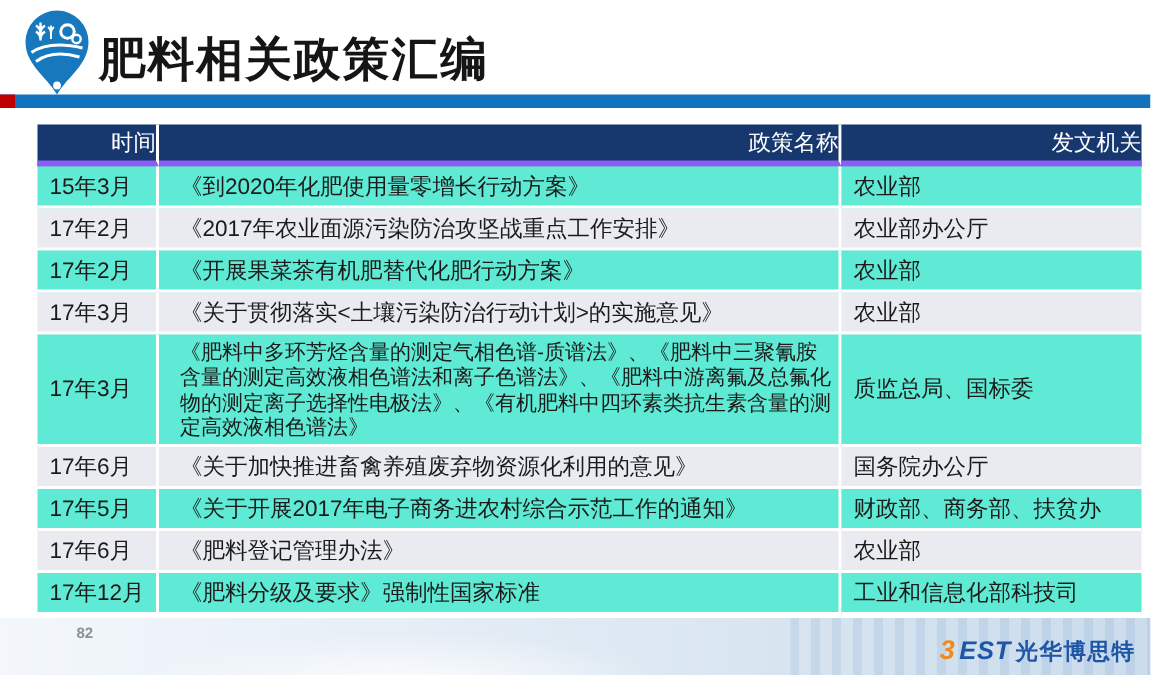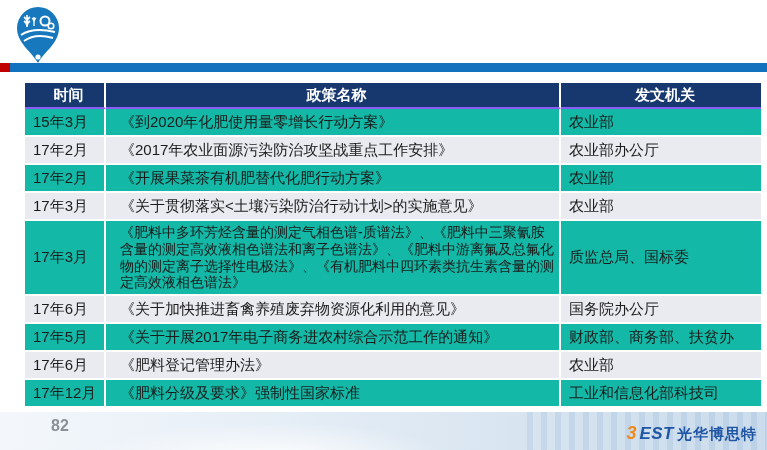--- a/index.html
+++ b/index.html
@@ -18,53 +18,53 @@
   .divider-red{position:absolute;left:0;top:63px;width:10px;height:9px;background:#c00000;z-index:2;}
   
   .policy-table{
     position:absolute;left:25px;top:83px;width:736px;
     border-collapse:separate;border-spacing:0;table-layout:fixed;
   }
   .policy-table col.c-time{width:81px;}
   .policy-table col.c-policy{width:455px;}
   .policy-table col.c-agency{width:200px;}
   .policy-table th{
-    background:#16386f;color:#ffffff;font-size:15px;font-weight:700;
-    text-align:center;height:24px;padding:0 0 0 8px;
-    border-right:2px solid #fff;border-bottom:2px solid #8b5cf6;
+    background:#16386f;color:#ffffff;font-size:15px;font-weight:400;
+    text-align:right;height:24px;padding:0 0 0 8px;
+    border-right:2px solid #fff;border-bottom:4px solid #8b5cf6;
   }
   .policy-table th:last-child{border-right:none;}
   .policy-table td{
     color:#1b1b1b;font-size:15px;height:24px;padding:1px 4px 1px 8px;
     border-right:2px solid #fff;border-bottom:2px solid #fff;
     vertical-align:middle;overflow:hidden;white-space:nowrap;
   }
   .policy-table td:last-child{border-right:none;}
-  .policy-table tr.row-odd td{background:#14b8a6;}
+  .policy-table tr.row-odd td{background:#5eead4;}
   .policy-table tr.row-even td{background:#e9ebf1;}
   .policy-table td.cell-policy{padding-left:14px;}
   .policy-table tr.row-small td.cell-policy{
     font-size:14px;line-height:1.2;white-space:normal;padding-top:3px;padding-bottom:3px;
   }
   
   .bottom-band{
     position:absolute;left:0;bottom:0;width:767px;height:38px;
     background:linear-gradient(90deg,#f3f7fb 0%,#e6eef6 35%,#d7e4f0 70%,#cbdcec 100%);
   }
   .bottom-band .streak{
     position:absolute;left:0;top:0;width:100%;height:100%;
     background:
       radial-gradient(ellipse 300px 60px at 35% 120%, rgba(255,255,255,.9), rgba(255,255,255,0) 60%),
       repeating-linear-gradient(90deg, rgba(120,160,205,.18) 0 6px, rgba(255,255,255,0) 6px 14px);
     background-size:100% 100%, 240px 100%;
     background-position:0 0, right 0 top 0;
     background-repeat:no-repeat,no-repeat;
   }
   .page-number{
-    position:absolute;left:51px;top:417px;font-size:16px;font-weight:700;color:#8b8f96;
+    position:absolute;left:51px;top:417px;font-size:10px;font-weight:700;color:#8b8f96;
   }
   .footer-logo{
     position:absolute;right:10px;top:412px;display:flex;flex-direction:column;align-items:flex-end;z-index:2;
   }
   .footer-logo .line1{display:flex;align-items:baseline;gap:3px;white-space:nowrap;}
   .logo-b{color:#ef8a1e;font-weight:800;font-size:18px;font-style:italic;}
   .logo-est{color:#1f55a5;font-weight:800;font-size:17px;font-style:italic;letter-spacing:.5px;margin-top:12px;}
   .logo-cn{color:#1f55a5;font-weight:800;font-size:15px;letter-spacing:1px;}
   .logo-tagline{color:#4a79b8;font-size:8px;letter-spacing:5px;margin-top:10px;white-space:nowrap;font-family:Liberation Serif, serif;}
 </style>
@@ -78,20 +78,21 @@
       <path d="M23 58 C16 46 2 38 2 23 A21 21 0 1 1 44 23 C44 38 30 46 23 58 Z" fill="#1878be"></path>
       <path d="M6 30 Q18 22 40 27" stroke="#ffffff" stroke-width="2" fill="none"></path>
       <path d="M9 36 Q20 28 38 33" stroke="#ffffff" stroke-width="2" fill="none"></path>
       <circle cx="30" cy="16" r="4.5" fill="none" stroke="#ffffff" stroke-width="2"></circle>
       <circle cx="36" cy="21" r="2.8" fill="none" stroke="#ffffff" stroke-width="1.6"></circle>
       <path d="M12 10 v12 M9 12 q3 2 3 5 M15 12 q-3 2 -3 5 M9 16 q3 2 3 5 M15 16 q-3 2 -3 5" stroke="#ffffff" stroke-width="1.6" fill="none"></path>
       <path d="M19 12 v9 M17 13 q2 1.5 2 4 M21 13 q-2 1.5 -2 4" stroke="#ffffff" stroke-width="1.3" fill="none"></path>
       <circle cx="23" cy="52" r="2.6" fill="#ffffff"></circle>
     </svg>
   </div>
+  <div class="slide-title">肥料相关政策汇编</div>
   <div class="divider-bar"></div>
   <div class="divider-red"></div>
 
   <table class="policy-table">
     <colgroup>
         <col class="c-time">
         <col class="c-policy">
         <col class="c-agency">
       </colgroup>
     <thead>

